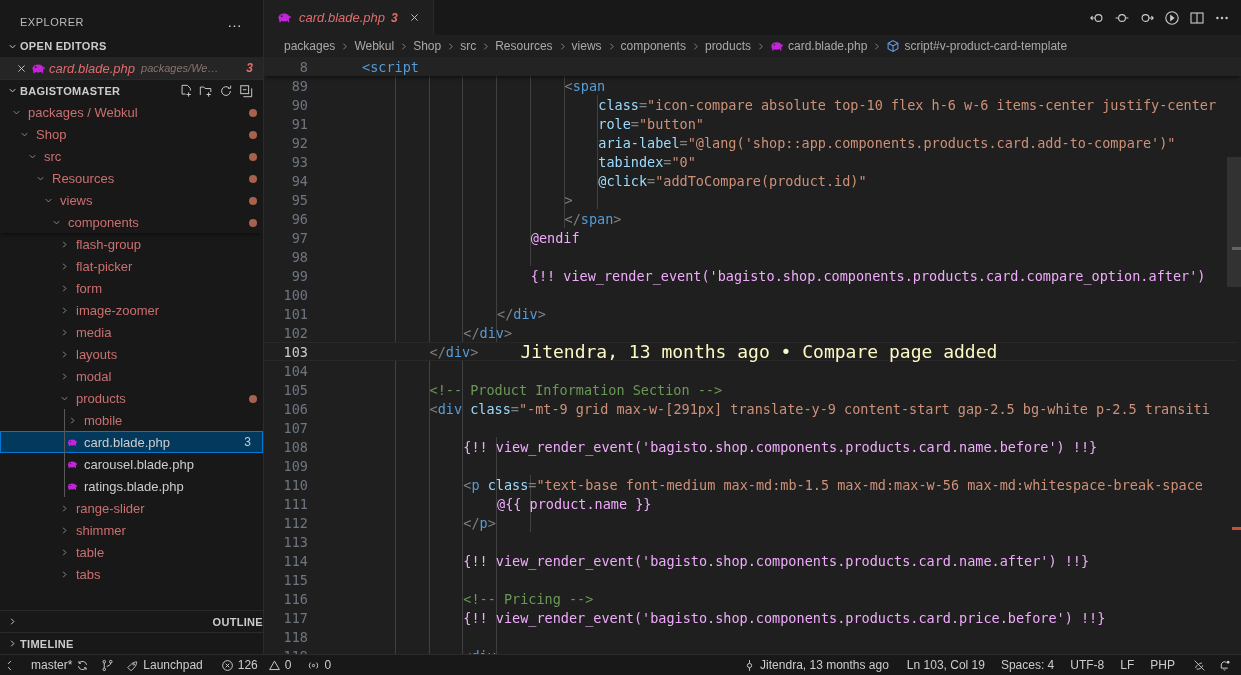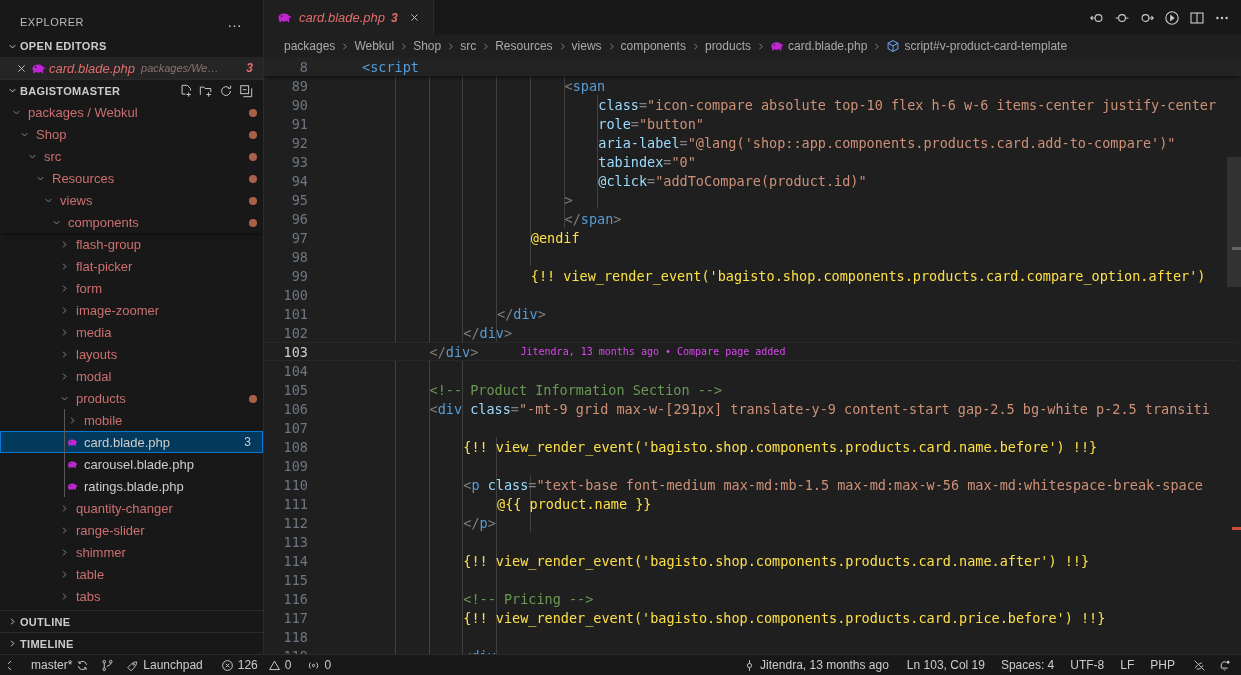--- a/index.html
+++ b/index.html
@@ -118,24 +118,24 @@
   .codeline { height: 19px; display:flex; align-items:center; position: relative; }
   .codeline.active { background:#1f1f1f; border-top:1px solid #282828; border-bottom:1px solid #282828; }
   .ctext { font-size:13.5px; color:#cccccc; white-space: pre; padding-left: 0px; }
   .lines { position:absolute; top:19px; left:0; right:4px; }
   .ig { position:absolute; width:1px; background:#404040; }
   .igwrap { position:absolute; top:19px; left:0; right:0; bottom:0; pointer-events:none; }
 
   .tk-tag { color:#569cd6; }
   .tk-attr { color:#9cdcfe; }
   .tk-str { color:#ce9178; }
-  .tk-txt { color:#fde047; }
+  .tk-txt { color:#f0abfc; }
   .tk-com { color:#6a9955; }
   .tk-br  { color:#808080; }
-  .blame { color:#d946ef; font-size:10px; white-space:pre; }
+  .blame { color:#fef9c3; font-size:18px; white-space:pre; }
 
   .vscroll { position:absolute; right:0; top:0; width:14px; bottom:0; }
   .vthumb { position:absolute; right:0; width:14px; background:#424242; opacity:.55; }
   .overview-mark { position:absolute; right:0; width:9px; height:3px; }
 
   
   .statusbar {
     height: 21px; flex:0 0 21px; display:flex; align-items:center;
     background:#181818; border-top:1px solid #2b2b2b;
     font-size: 12px; color:#cccccc;
@@ -386,28 +386,20 @@
               </svg>
             </span>
             <span class="lbl file" style="margin-left: 4px;">ratings.blade.php</span>
           </div>
           <div class="row">
             <span class="twisty" style="margin-left: 56px;">
               <svg viewBox="0 0 16 16" fill="none" stroke="currentColor" stroke-width="1.4">
                 <path d="M6 4l4 4-4 4"></path>
               </svg>
             </span>
-            <span class="lbl" style="margin-left: 4px;">quantity-changer</span>
-          </div>
-          <div class="row">
-            <span class="twisty" style="margin-left: 56px;">
-              <svg viewBox="0 0 16 16" fill="none" stroke="currentColor" stroke-width="1.4">
-                <path d="M6 4l4 4-4 4"></path>
-              </svg>
-            </span>
             <span class="lbl" style="margin-left: 4px;">range-slider</span>
           </div>
           <div class="row">
             <span class="twisty" style="margin-left: 56px;">
               <svg viewBox="0 0 16 16" fill="none" stroke="currentColor" stroke-width="1.4">
                 <path d="M6 4l4 4-4 4"></path>
               </svg>
             </span>
             <span class="lbl" style="margin-left: 4px;">shimmer</span>
           </div>
@@ -425,21 +417,21 @@
                 <path d="M6 4l4 4-4 4"></path>
               </svg>
             </span>
             <span class="lbl" style="margin-left: 4px;">tabs</span>
           </div>
           <div class="row"></div>
           <div class="guide" style="left: 64px; top: 176px; height: 88px;"></div>
         </div>
     </div>
 
-    <div class="section-header" style="flex:0 0 22px;">
+    <div class="section-header" style="flex:0 0 22px;justify-content:space-between;">
       <span class="chev">
         <svg viewBox="0 0 16 16" fill="none" stroke="currentColor" stroke-width="1.4">
             <path d="M6 4l4 4-4 4"></path>
           </svg>
       </span>
       <span>OUTLINE</span>
     </div>
     <div class="section-header" style="flex:0 0 22px;">
       <span class="chev">
         <svg viewBox="0 0 16 16" fill="none" stroke="currentColor" stroke-width="1.4">

